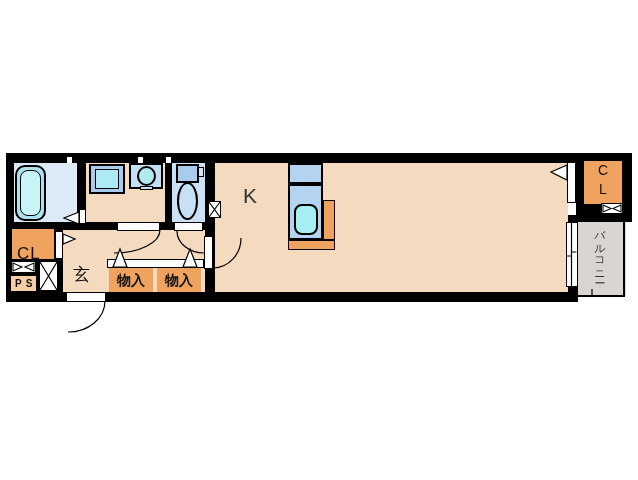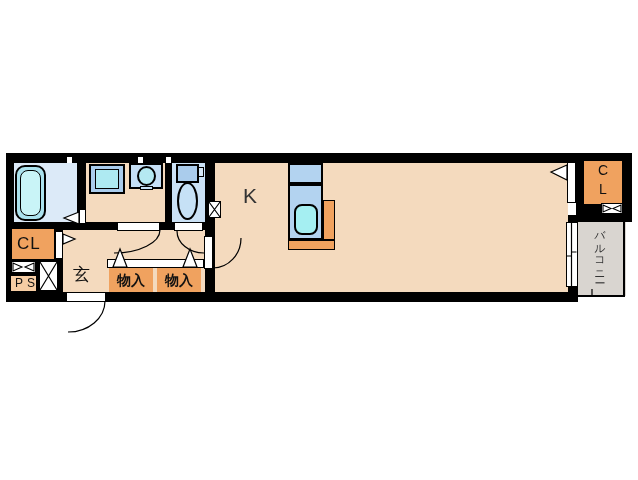--- a/index.html
+++ b/index.html
@@ -85,27 +85,27 @@
   <div class="abs" style="left:176px;top:164px;width:23px;height:19px;background:#AACCEC;border:2px solid #000;"></div>
   <div class="abs" style="left:198px;top:167px;width:6px;height:10px;background:#D6E8F8;border:1px solid #000;"></div>
   <div class="abs" style="left:177px;top:182px;width:21px;height:38px;background:#C6E1F6;border:2px solid #000;border-radius:50%;"></div>
   <div class="abs" style="left:288px;top:163px;width:35px;height:21px;background:#B3D3F0;border:2px solid #000;"></div>
   <div class="abs" style="left:288px;top:184px;width:35px;height:56px;background:#B3D3F0;border:2px solid #000;"></div>
   <div class="abs" style="left:294px;top:204px;width:24px;height:31px;background:#A5EFF2;border:2px solid #000;border-radius:8px;"></div>
   <div class="abs orange" style="left:323px;top:200px;width:12px;height:40px;border:1px solid #000;"></div>
   <div class="abs orange" style="left:288px;top:240px;width:47px;height:10px;border:1px solid #000;"></div>
 
   <div class="abs lbl" style="left:243px;top:184px;font-size:21px;color:#333;">K</div>
-  <div class="abs lbl" style="left:17px;top:234px;font-size:17px;letter-spacing:1px;">CL</div>
+  <div class="abs lbl" style="left:17px;top:244px;font-size:17px;letter-spacing:1px;">CL</div>
   <div class="abs lbl" style="left:584px;top:161px;width:38px;text-align:center;font-size:14px;line-height:19px;">C</div>
   <div class="abs lbl" style="left:584px;top:180px;width:38px;text-align:center;font-size:14px;line-height:19px;">L</div>
   <div class="abs lbl" style="left:73px;top:263px;font-size:17px;">玄</div>
   <div class="abs lbl" style="left:109px;top:268px;width:44px;height:24px;text-align:center;line-height:24px;font-size:14px;font-weight:600;">物入</div>
   <div class="abs lbl" style="left:157px;top:268px;width:44px;height:24px;text-align:center;line-height:24px;font-size:14px;font-weight:600;">物入</div>
-  <div class="abs lbl" style="left:11px;top:276px;width:25px;height:15px;text-align:center;line-height:15px;font-size:12px;letter-spacing:4px;text-indent:4px;font-weight:400;">PS</div>
+  <div class="abs lbl" style="left:11px;top:276px;width:25px;height:15px;text-align:center;line-height:15px;font-size:10px;letter-spacing:4px;text-indent:4px;font-weight:700;">PS</div>
   <div class="abs lbl" style="left:592px;top:223px;height:72px;writing-mode:vertical-rl;font-size:11px;letter-spacing:1px;color:#333;">バルコニー</div>
 
   <svg class="overlay" width="638" height="480" viewBox="0 0 638 480">
 
     <path d="M 105 301 A 37 31 0 0 1 68 332" fill="none" stroke="#000" stroke-width="1.2"></path>
     <path d="M 160 230 A 46 23 0 0 1 114 253" fill="none" stroke="#000" stroke-width="1.2"></path>
     <path d="M 177 231 A 27 22 0 0 0 204 253" fill="none" stroke="#000" stroke-width="1.2"></path>
     <path d="M 213 268 A 28 30 0 0 0 241 238" fill="none" stroke="#000" stroke-width="1.2"></path>
 
     <polygon points="79,212 64,218 79,224" fill="#fff" stroke="#000" stroke-width="1.2"></polygon>

